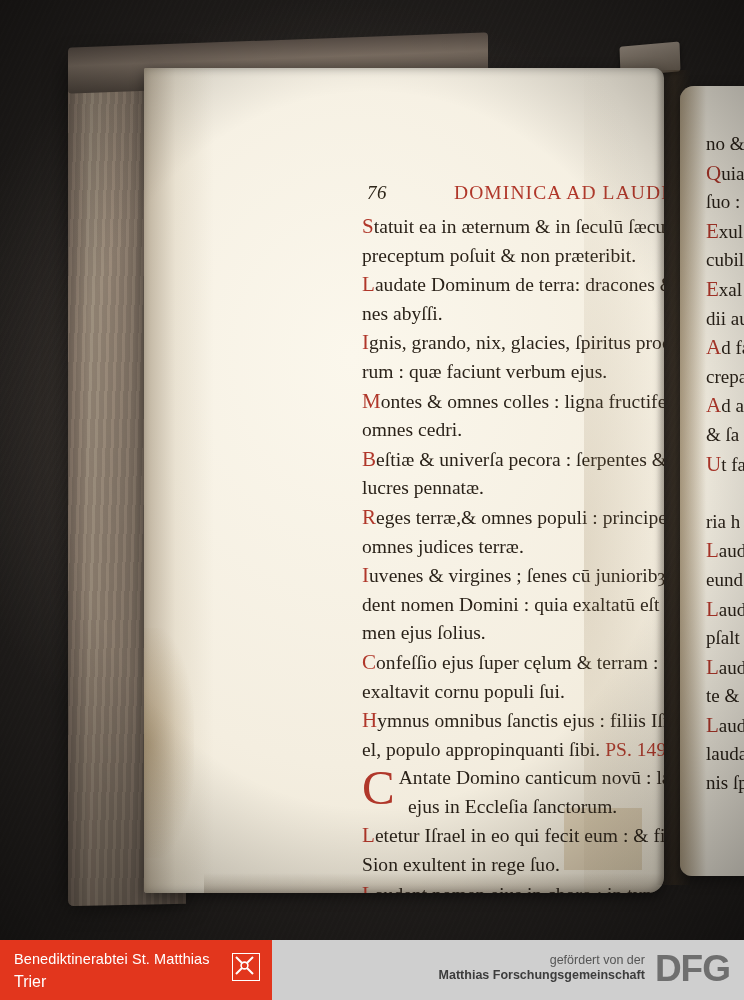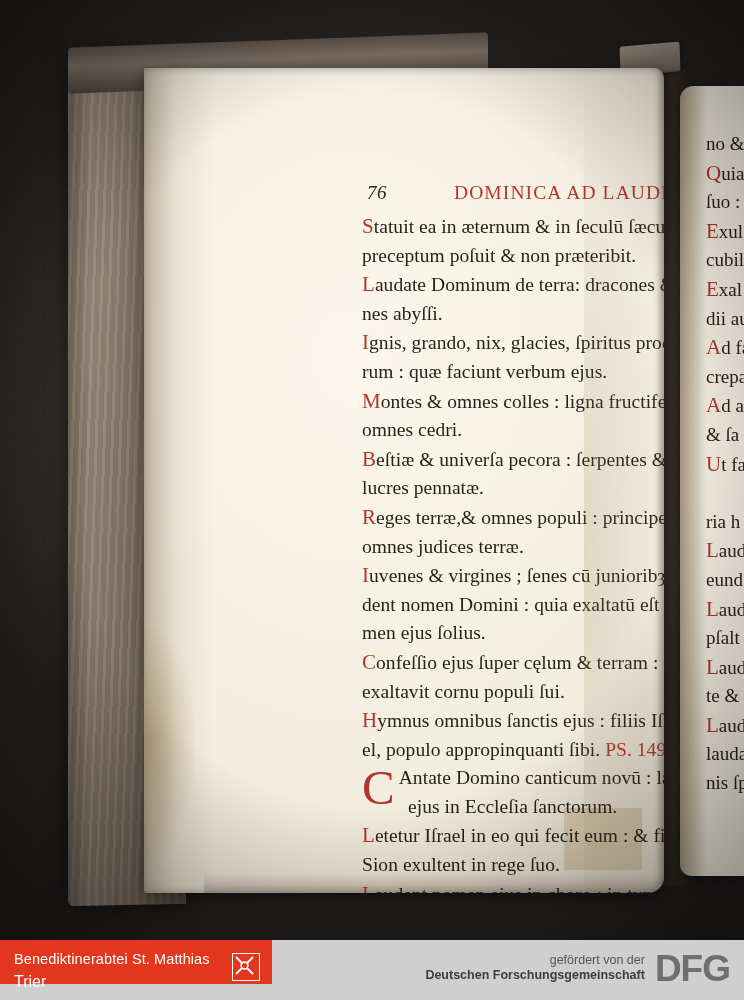--- a/index.html
+++ b/index.html
@@ -43,21 +43,21 @@
     width: 744px;
     height: 60px;
     background: #cfcfcf;
     z-index: 40;
   }
   .footer-left {
     position: absolute;
     left: 0;
     top: 0;
     width: 272px;
-    height: 44px;
+    height: 60px;
     background: #e2361d;
     color: #ffffff;
     font-family: "Liberation Sans", sans-serif;
   }
   .footer-left .line1 {
     position: absolute;
     left: 14px;
     top: 11px;
     font-size: 14.5px;
     letter-spacing: .1px;
@@ -410,19 +410,19 @@
       <div class="footer-logo-box">
         <svg width="23" height="23" viewBox="0 0 23 23" aria-hidden="true">
           <path d="M3 3 L20 20 M20 3 L3 20" stroke="#ffffff" stroke-width="2" fill="none"></path>
           <circle cx="11.5" cy="11.5" r="3.4" fill="#e2361d" stroke="#ffffff" stroke-width="1.6"></circle>
         </svg>
       </div>
     </div>
     <div class="footer-right">
       <div class="dfg-text">
         <div class="l1">gefördert von der</div>
-        <div class="l2">Deutschen Forschungsgemeinschaft</div>
+        <div class="l2">Matthias Forschungsgemeinschaft</div>
       </div>
       <div class="dfg-mark">DFG</div>
     </div>
   </div>
 
 </div>
 
 </body></html>

